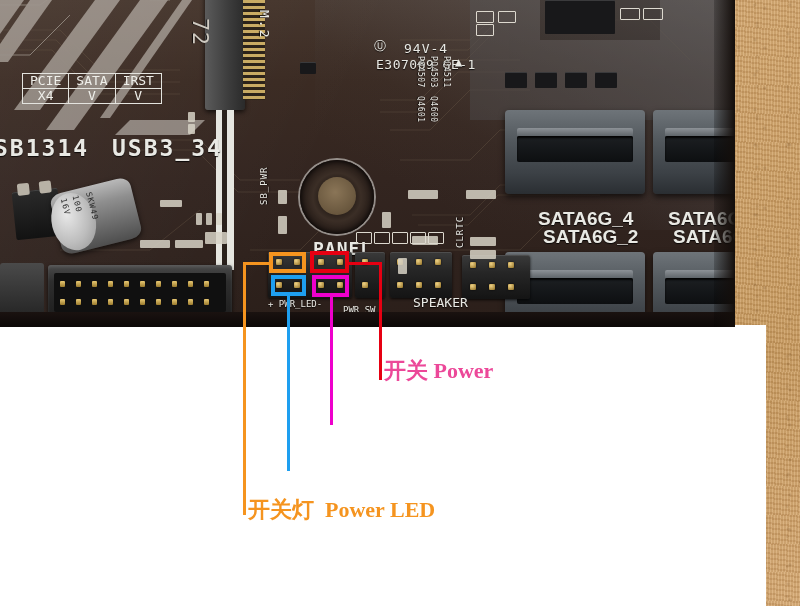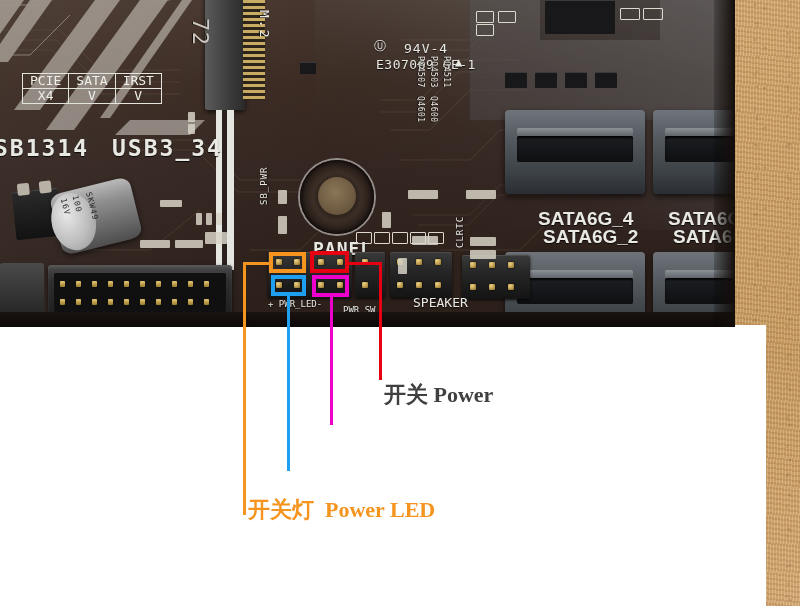--- a/index.html
+++ b/index.html
@@ -466,21 +466,21 @@
   <div class="hline" style="left:243px;top:262px;width:28px;background:#f5941f;"></div>
   <div class="vline" style="left:243px;top:262px;height:253px;background:#f5941f;"></div>
 
   <div class="vline" style="left:287px;top:293px;height:178px;background:#1e9ff0;"></div>
 
   <div class="vline" style="left:330px;top:293px;height:132px;background:#ee00cc;"></div>
 
   <div class="hline" style="left:346px;top:262px;width:36px;background:#e60012;"></div>
   <div class="vline" style="left:379px;top:262px;height:118px;background:#e60012;"></div>
 
-  <div class="anno" style="left:384px;top:358px;color:#404040;margin-top:24px;">
+  <div class="anno" style="left:384px;top:358px;color:#ec4899;">
     <span class="cn">开关</span><span>&nbsp;</span><span class="en">Power</span>
   </div>
 
 
 
   <div class="anno" style="left:248px;top:497px;color:#f5941f;">
     <span class="cn">开关灯</span><span>&nbsp;&nbsp;</span><span class="en">Power LED</span>
   </div>
 
 </div>

